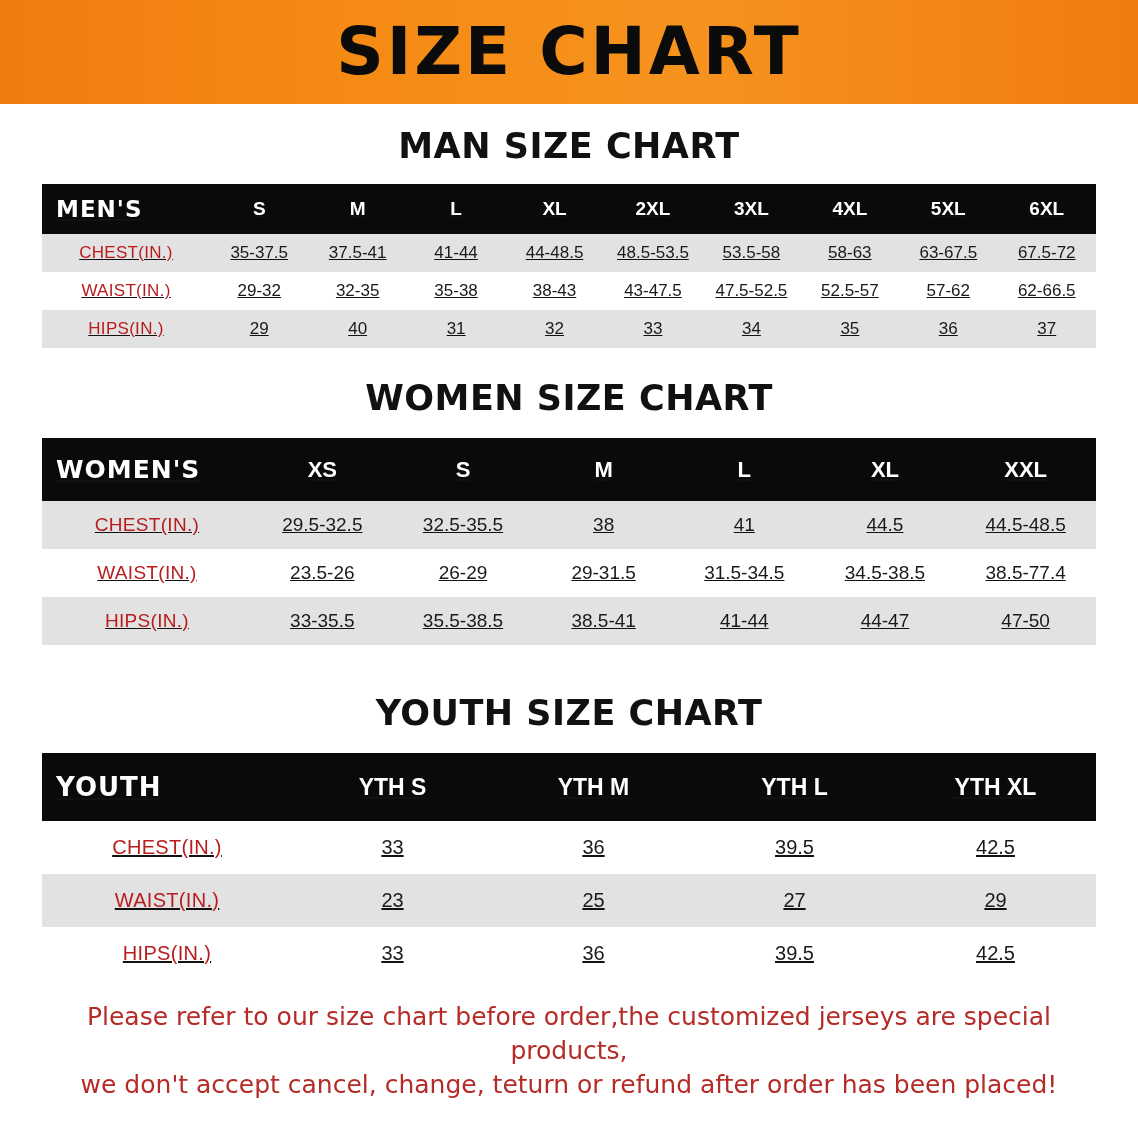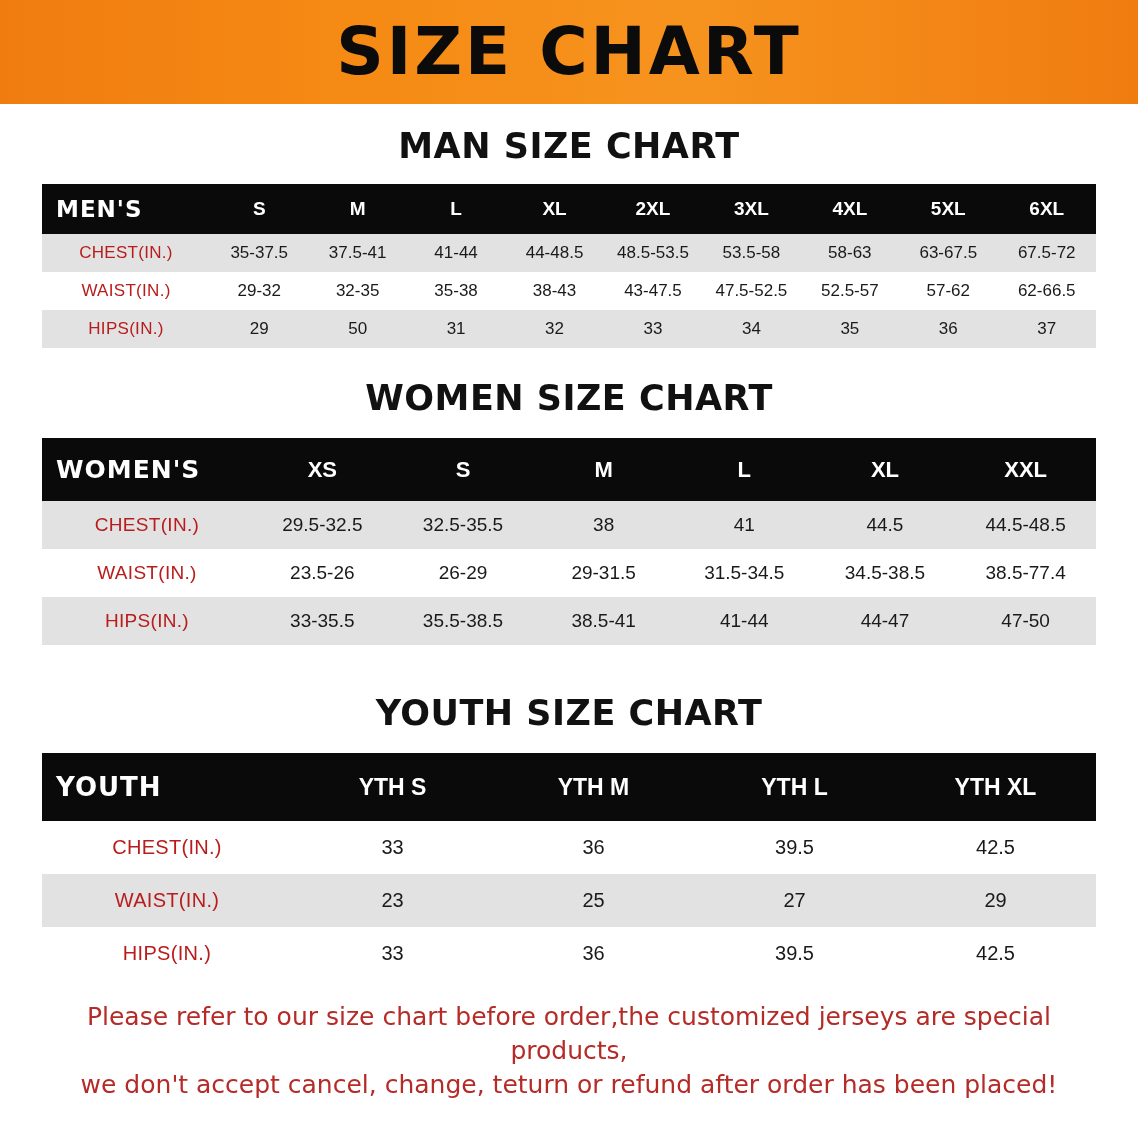--- a/index.html
+++ b/index.html
@@ -53,20 +53,21 @@
 
   
   .table-wrap {
     padding: 0 42px;
     box-sizing: border-box;
   }
   table.size-table {
     width: 100%;
     border-collapse: collapse;
     table-layout: fixed;
+    text-decoration: underline;
   }
   table.size-table th,
   table.size-table td {
     text-align: center;
     font-family: "Liberation Sans", sans-serif;
     color: #1a1a1a;
     white-space: nowrap;
   }
   
   table.size-table thead tr {
@@ -181,21 +182,21 @@
           <td>38-43</td>
           <td>43-47.5</td>
           <td>47.5-52.5</td>
           <td>52.5-57</td>
           <td>57-62</td>
           <td>62-66.5</td>
         </tr>
         <tr class="odd">
           <td class="rowlabel">HIPS(IN.)</td>
           <td>29</td>
-          <td>50</td>
+          <td>40</td>
           <td>31</td>
           <td>32</td>
           <td>33</td>
           <td>34</td>
           <td>35</td>
           <td>36</td>
           <td>37</td>
         </tr>
       </tbody>
     </table>

